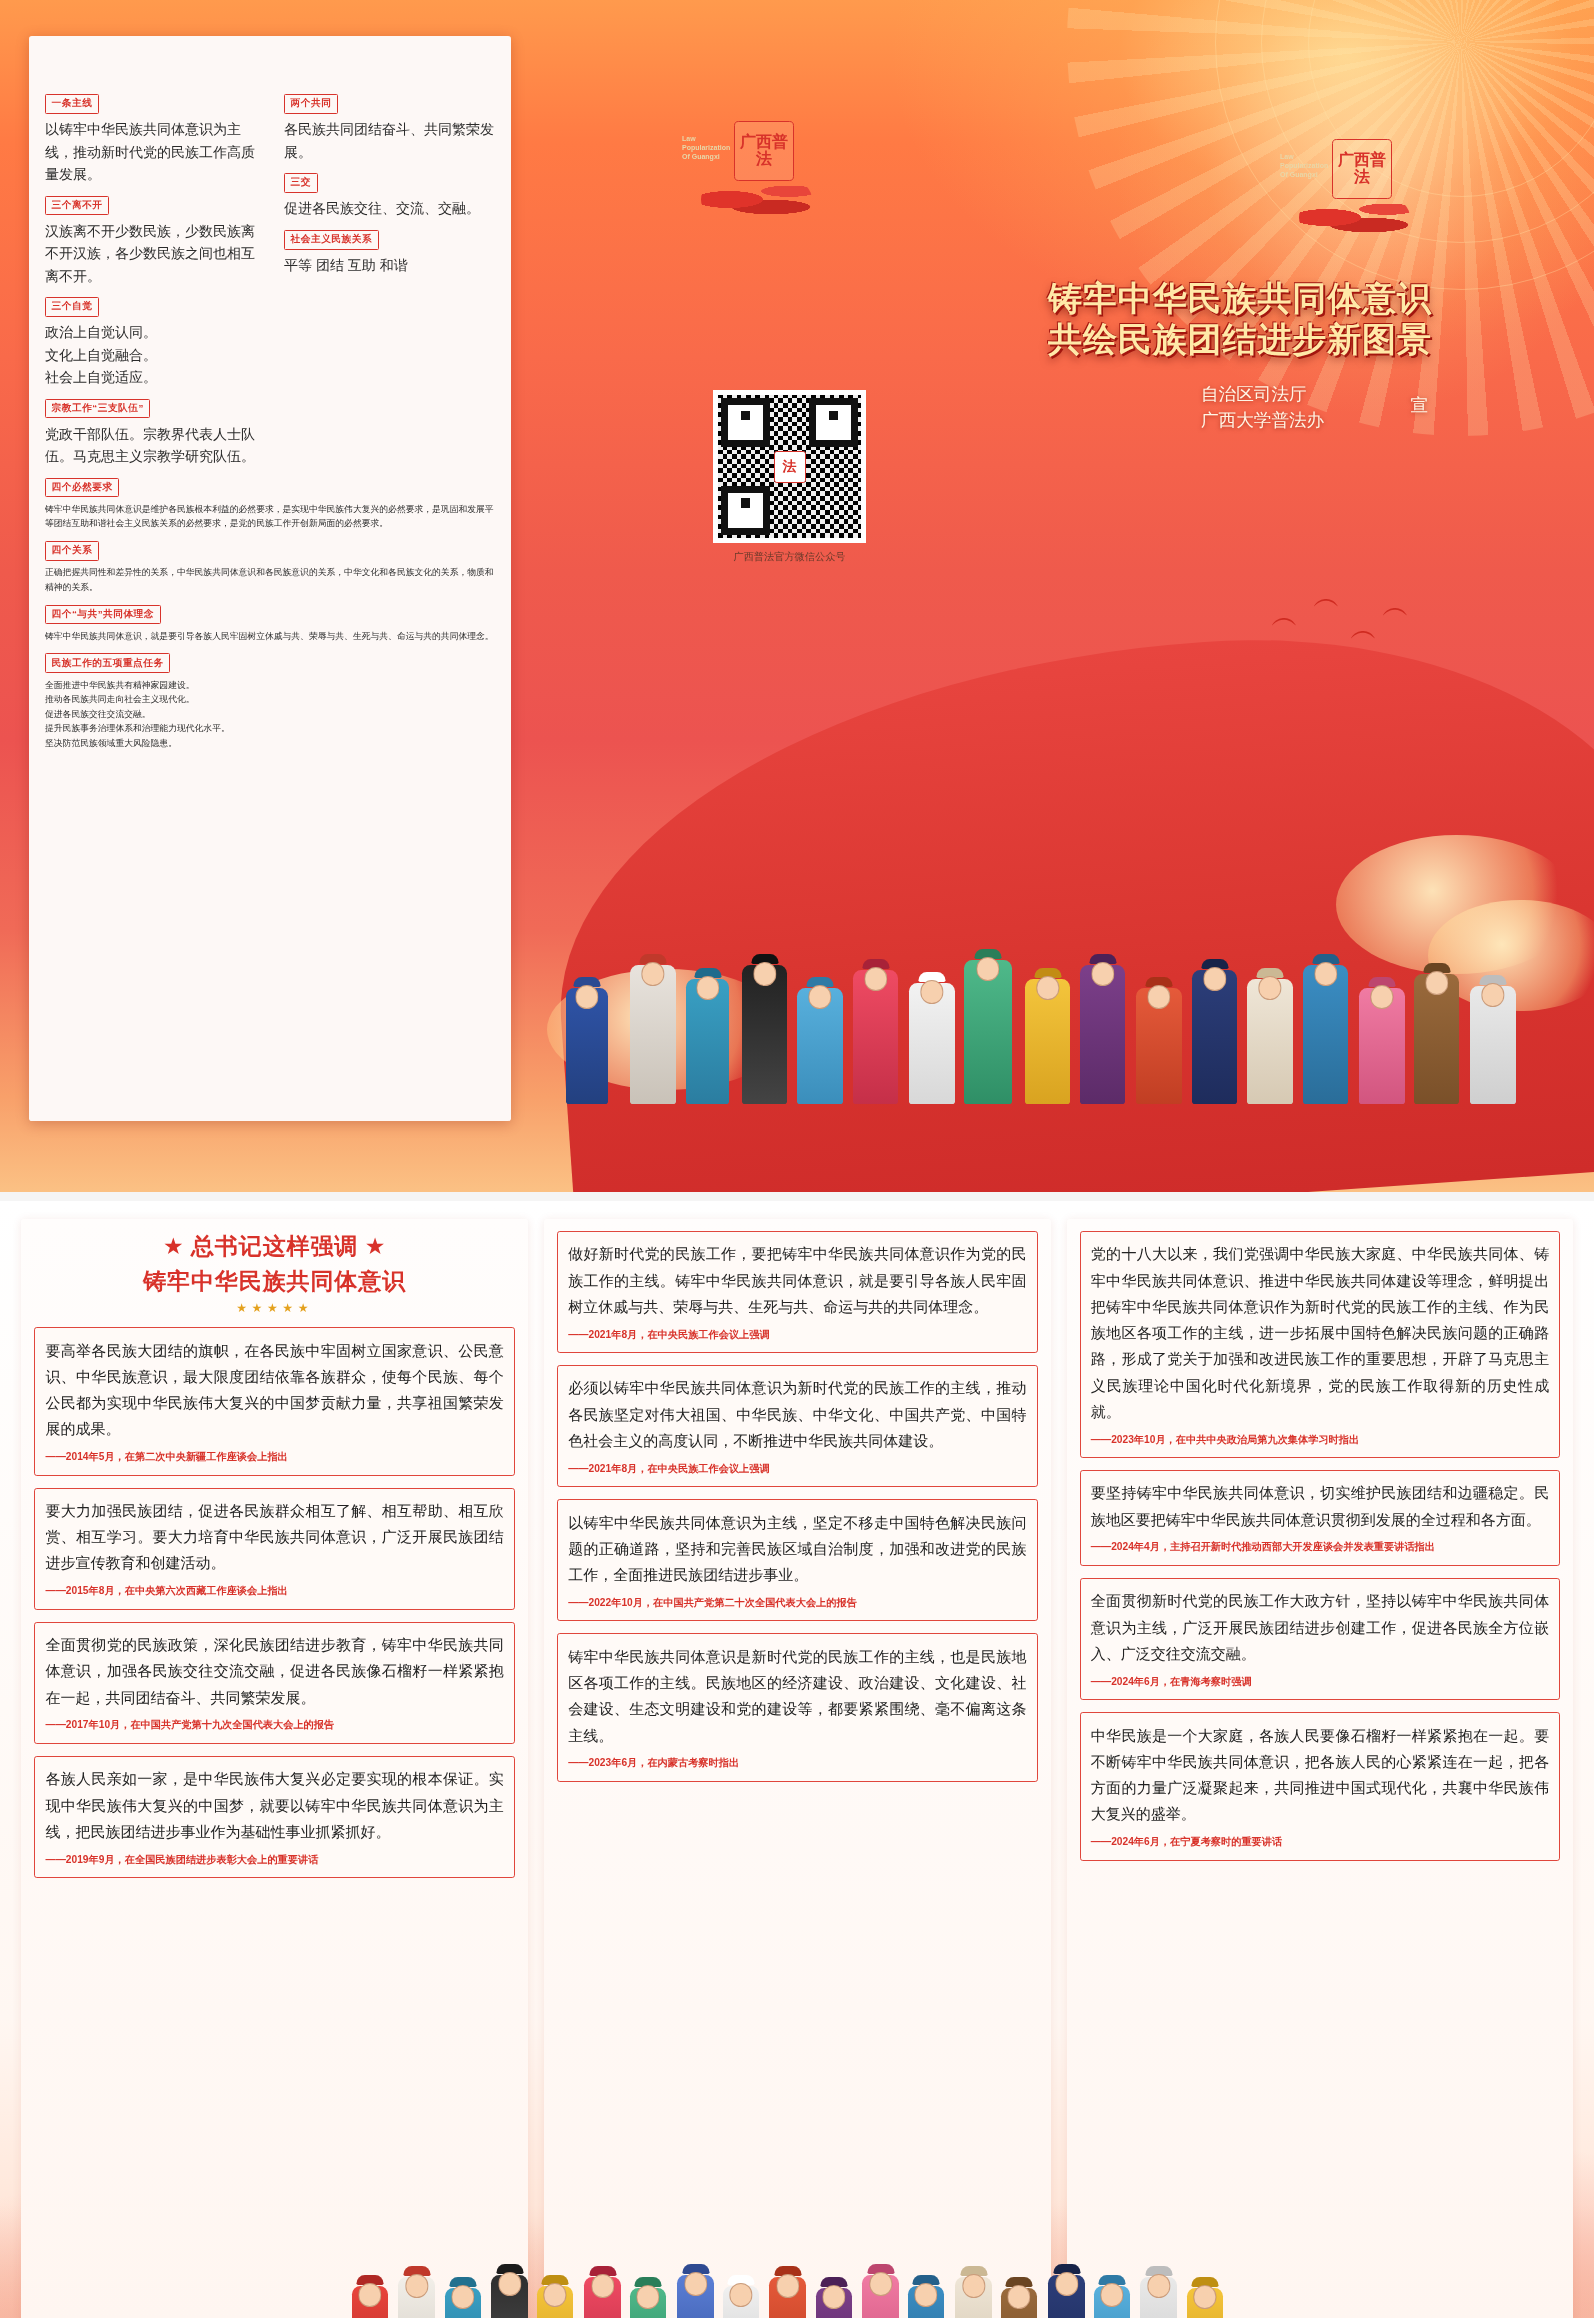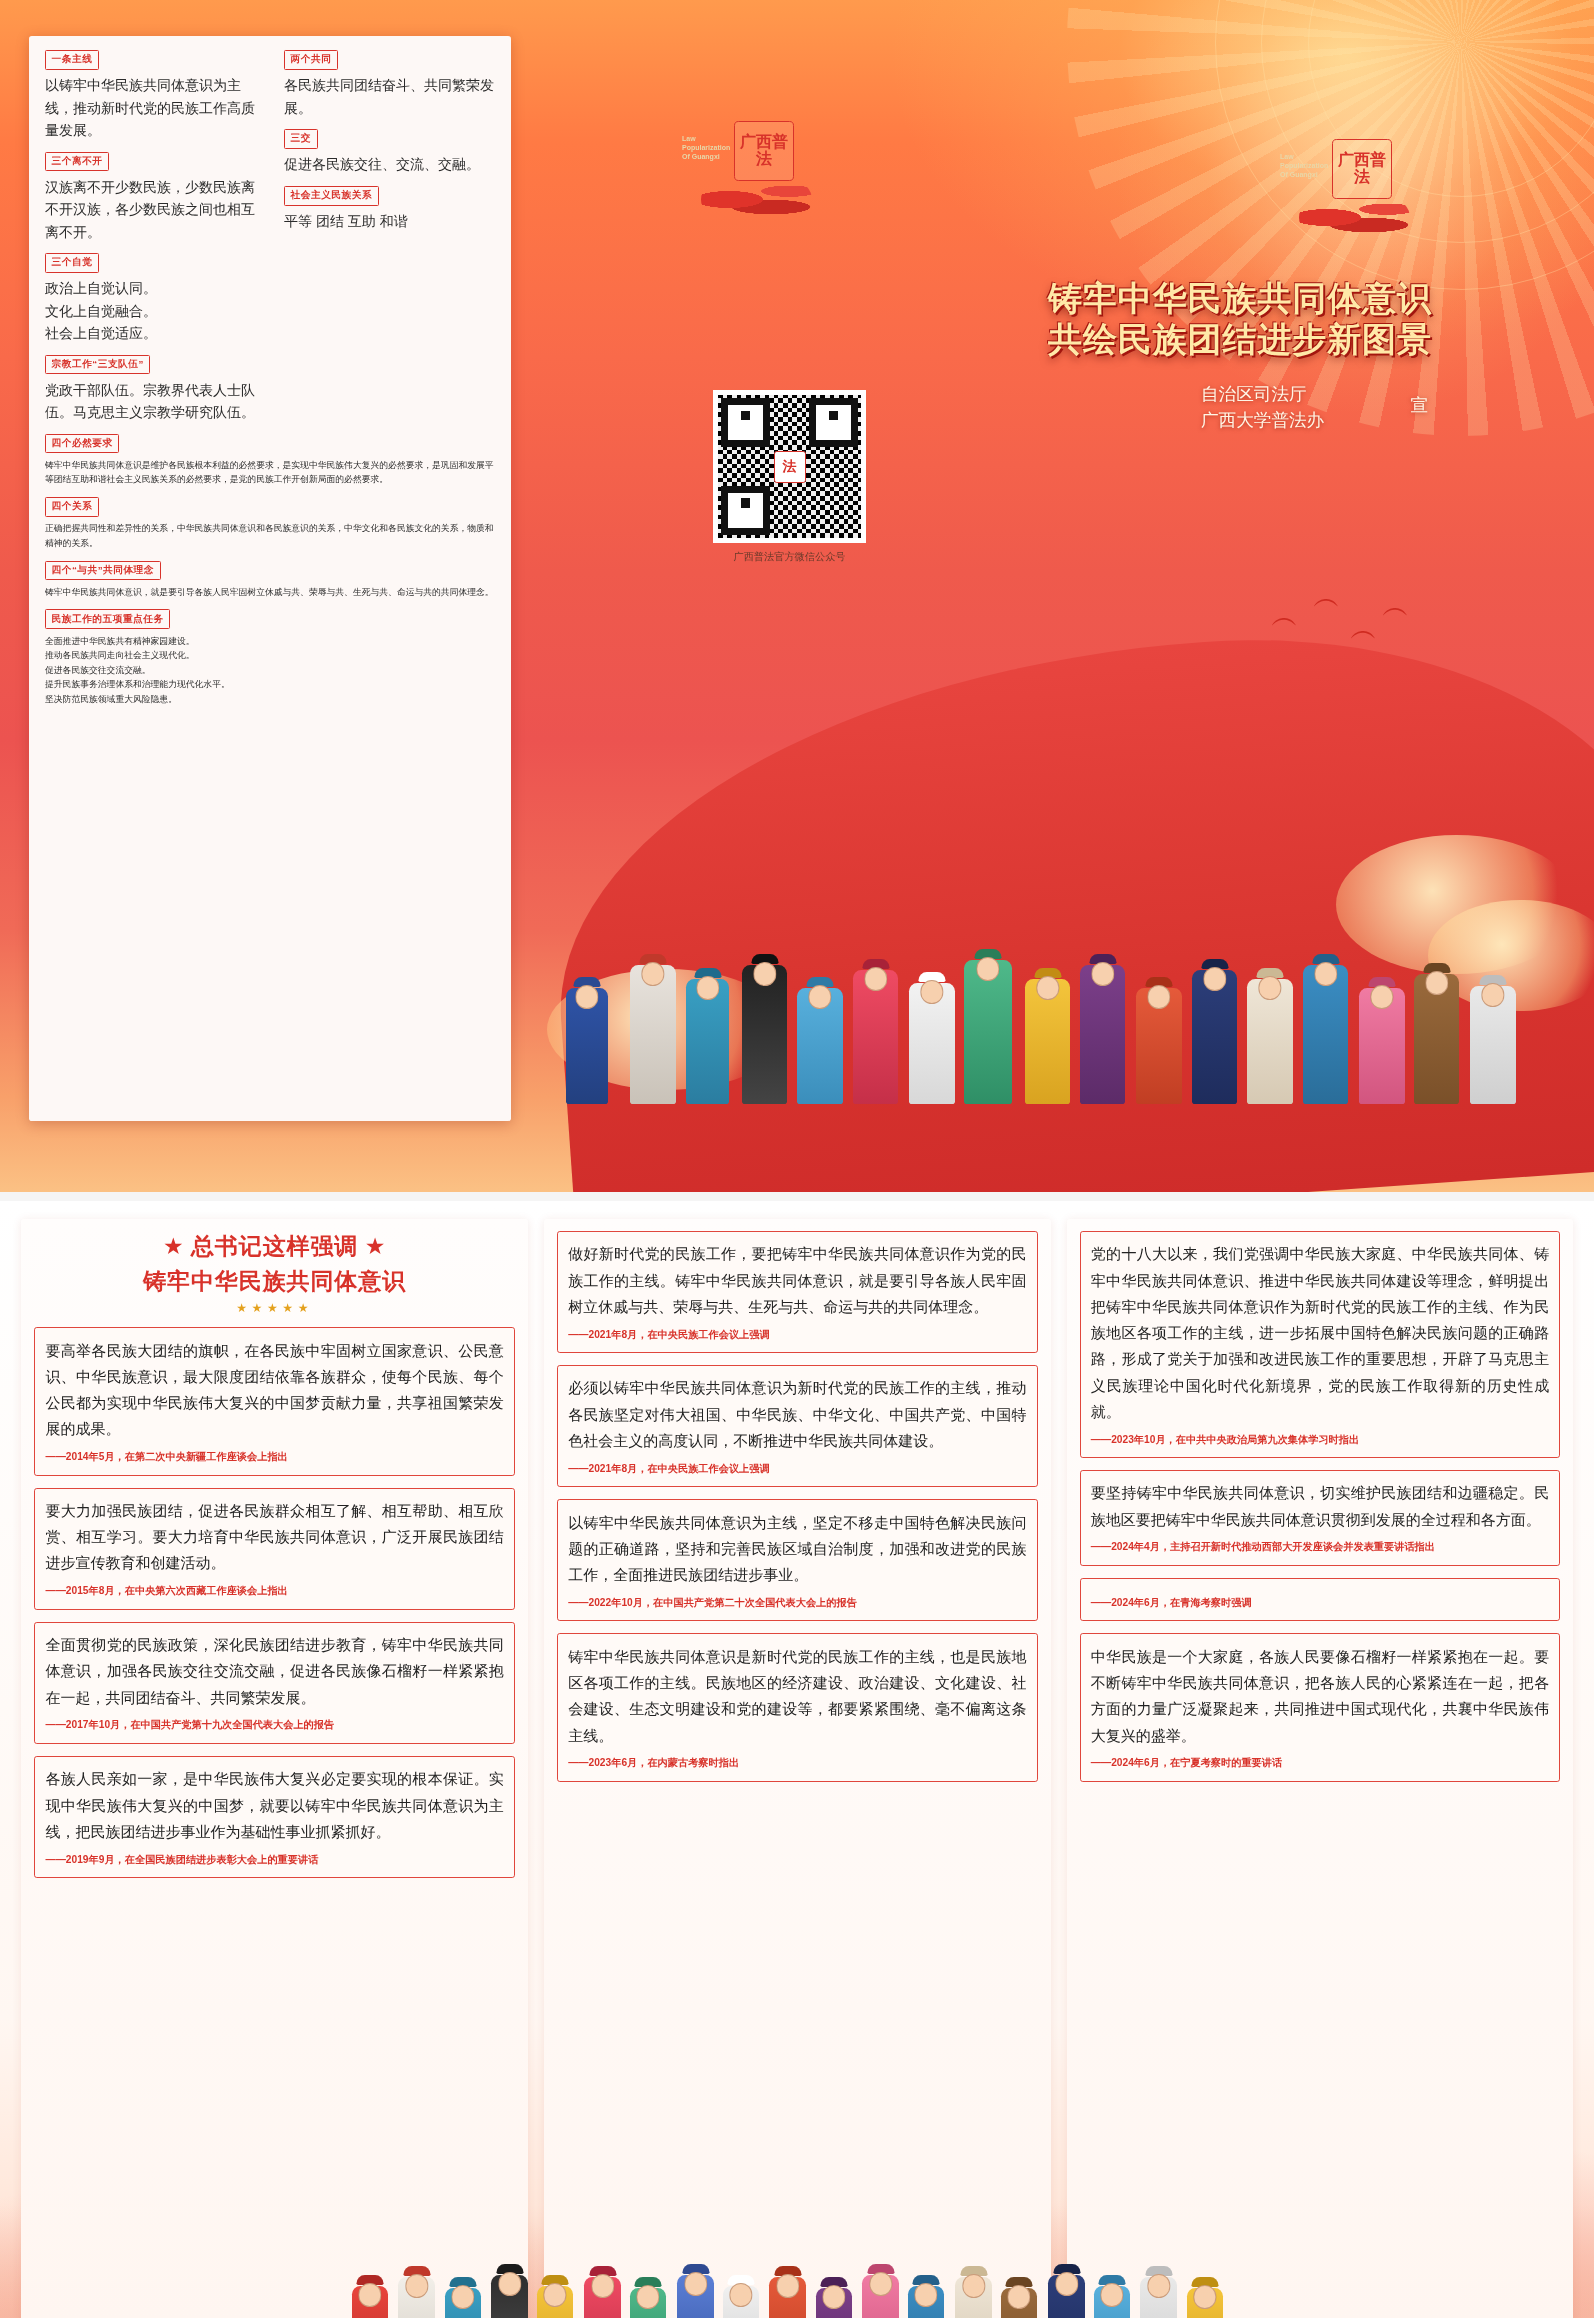--- a/index.html
+++ b/index.html
@@ -63,21 +63,21 @@
   
   .info-col{
     position:absolute; left:29px; top:36px;
     width:482px; height:1085px;
     background:#fdf8f6;
     border-radius:2.8px;
     box-shadow:0 2.8px 13px rgba(120,20,10,.25);
     padding:14px 16px 11px 16px;
     box-sizing:border-box;
   }
-  .info-grid{display:flex;gap:28px;}
+  .info-grid{display:flex;gap:28px;margin-top:44px;}
   .info-colL{width:218px;}
   .info-colR{width:218px;}
   .tag{
     display:inline-block;
     border:0.9px solid #d8332b;
     color:#d8332b;
     font-size:9.7px;
     font-weight:bold;
     padding:2.3px 5.6px;
     border-radius:1.4px;
@@ -516,20 +516,21 @@
       <div class="col">
         <div class="card">
           <p>党的十八大以来，我们党强调中华民族大家庭、中华民族共同体、铸牢中华民族共同体意识、推进中华民族共同体建设等理念，鲜明提出把铸牢中华民族共同体意识作为新时代党的民族工作的主线、作为民族地区各项工作的主线，进一步拓展中国特色解决民族问题的正确路路，形成了党关于加强和改进民族工作的重要思想，开辟了马克思主义民族理论中国化时代化新境界，党的民族工作取得新的历史性成就。</p>
           <div class="src">——2023年10月，在中共中央政治局第九次集体学习时指出</div>
         </div>
         <div class="card">
           <p>要坚持铸牢中华民族共同体意识，切实维护民族团结和边疆稳定。民族地区要把铸牢中华民族共同体意识贯彻到发展的全过程和各方面。</p>
           <div class="src">——2024年4月，主持召开新时代推动西部大开发座谈会并发表重要讲话指出</div>
         </div>
         <div class="card">
+          <p>全面贯彻新时代党的民族工作大政方针，坚持以铸牢中华民族共同体意识为主线，广泛开展民族团结进步创建工作，促进各民族全方位嵌入、广泛交往交流交融。</p>
           <div class="src">——2024年6月，在青海考察时强调</div>
         </div>
         <div class="card">
           <p>中华民族是一个大家庭，各族人民要像石榴籽一样紧紧抱在一起。要不断铸牢中华民族共同体意识，把各族人民的心紧紧连在一起，把各方面的力量广泛凝聚起来，共同推进中国式现代化，共襄中华民族伟大复兴的盛举。</p>
           <div class="src">——2024年6月，在宁夏考察时的重要讲话</div>
         </div>
       </div>
     </div>
 
     <div class="people-bottom">

